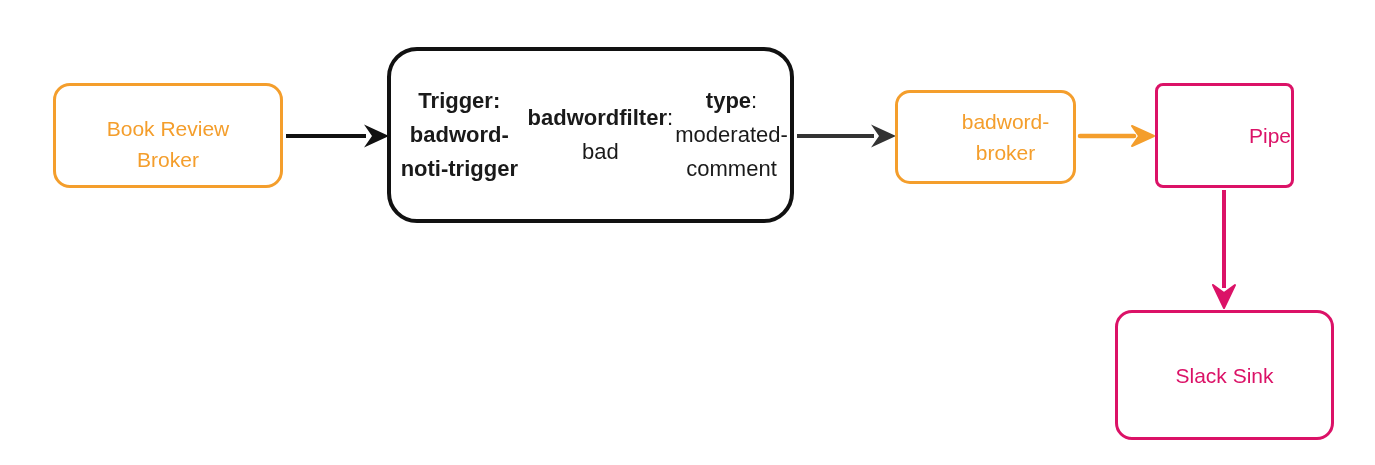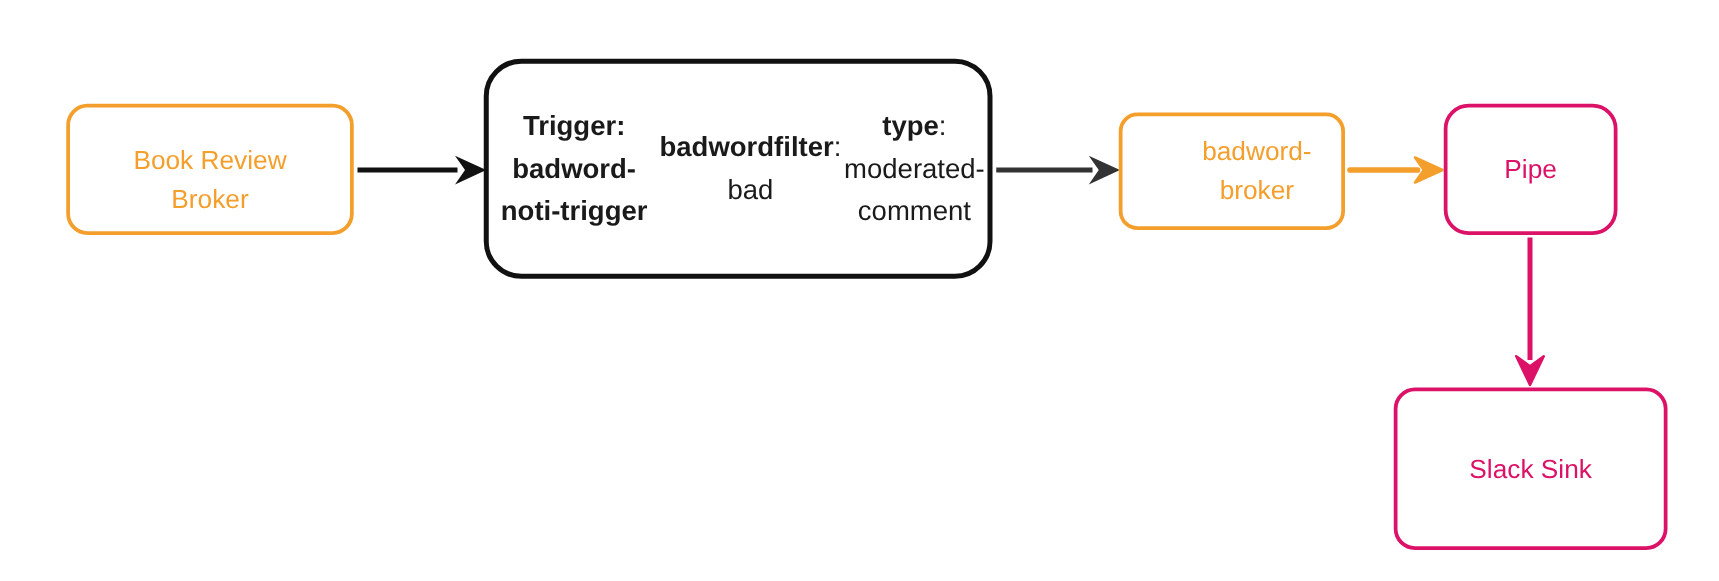--- a/index.html
+++ b/index.html
@@ -62,21 +62,22 @@
   
   .node-pink {
     border: 3px solid var(--pink);
     color: var(--pink);
     font-size: 21px;
     line-height: 31px;
   }
   #node-pipe {
     left: 1155px; top: 83px;
     width: 139px; height: 105px;
-    border-radius: 20px;
+    border-radius: 8px;
+    justify-content: flex-end;
   }
   #node-slack-sink {
     left: 1115px; top: 310px;
     width: 219px; height: 130px;
     border-radius: 17px;
   }
   
   .edges {
     position: absolute;
     left: 0; top: 0;

